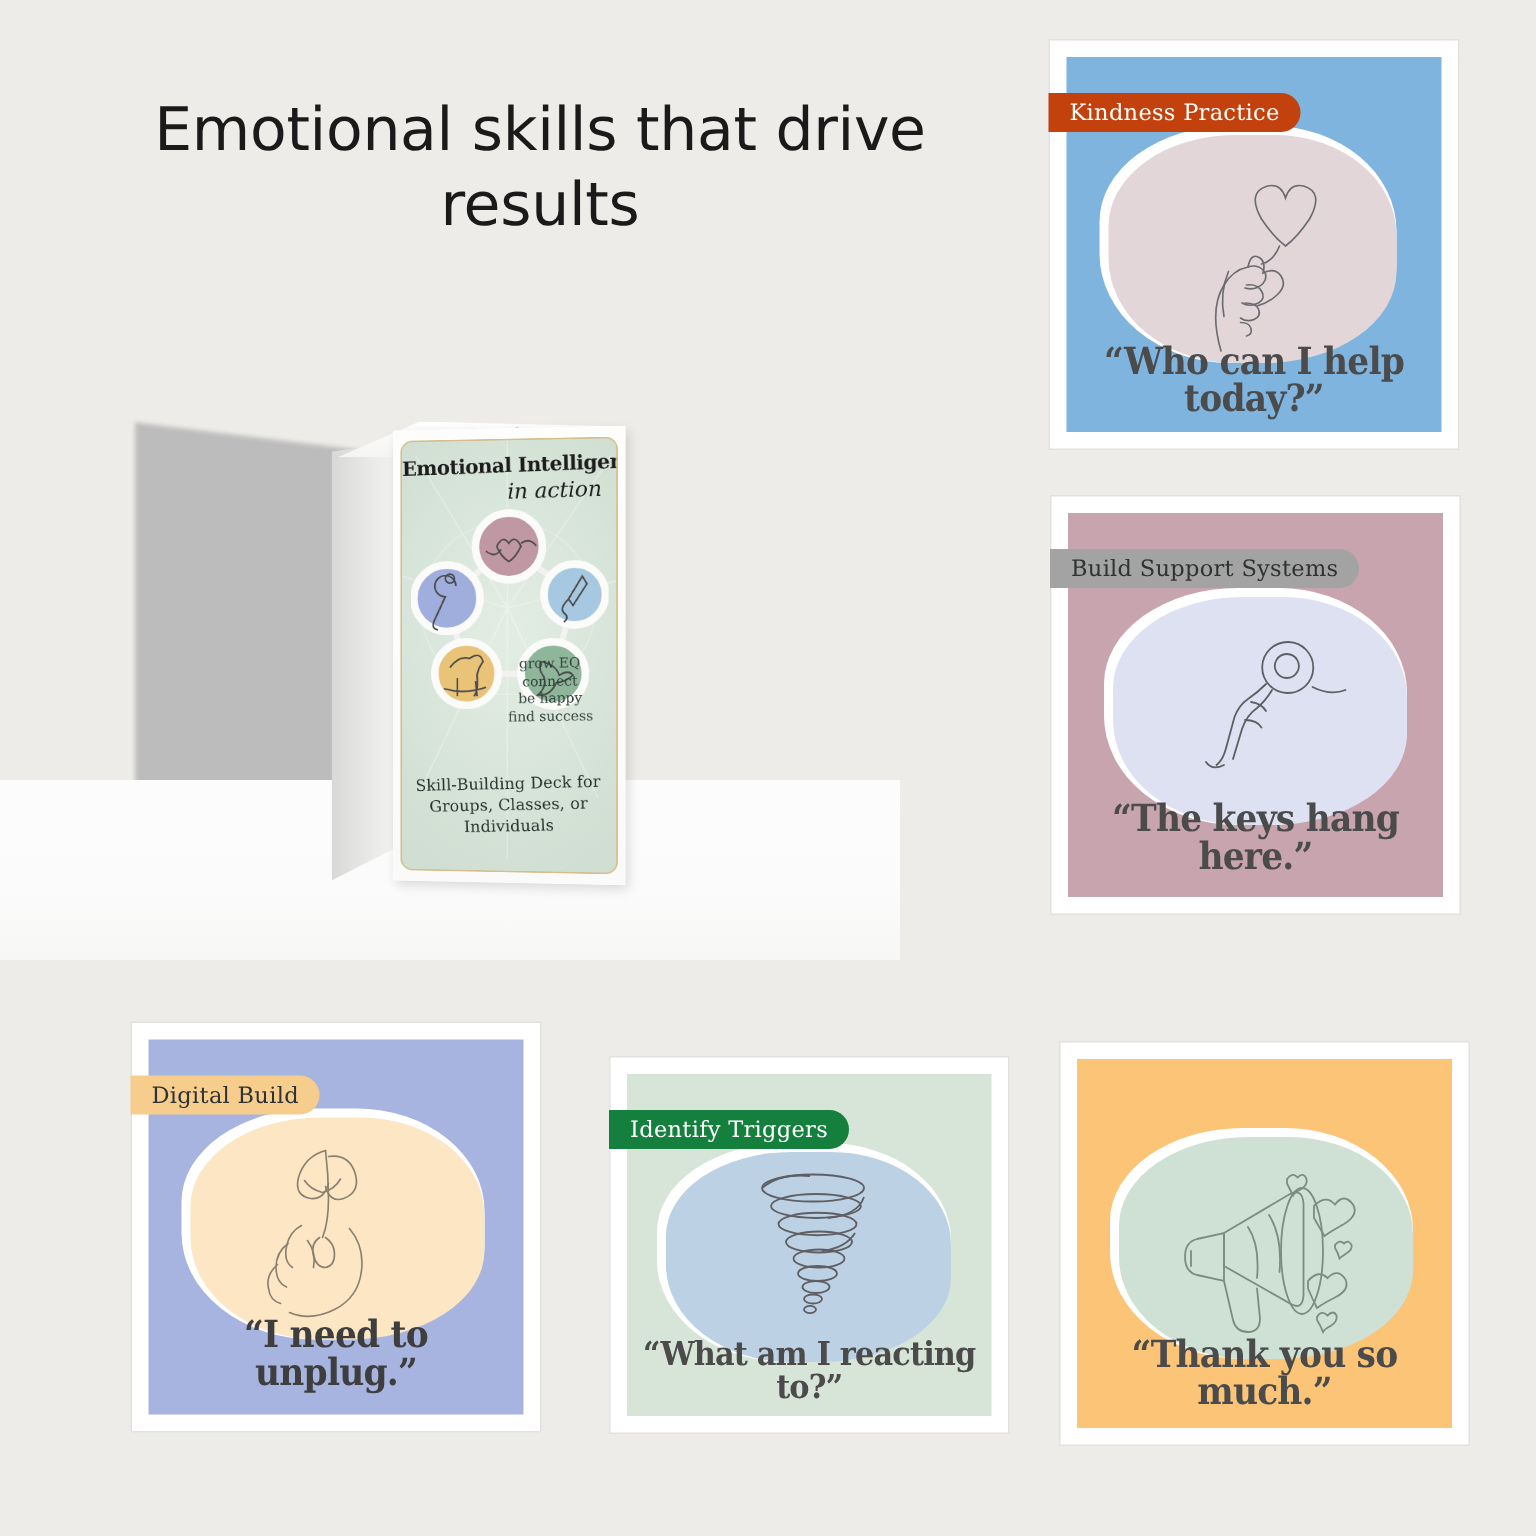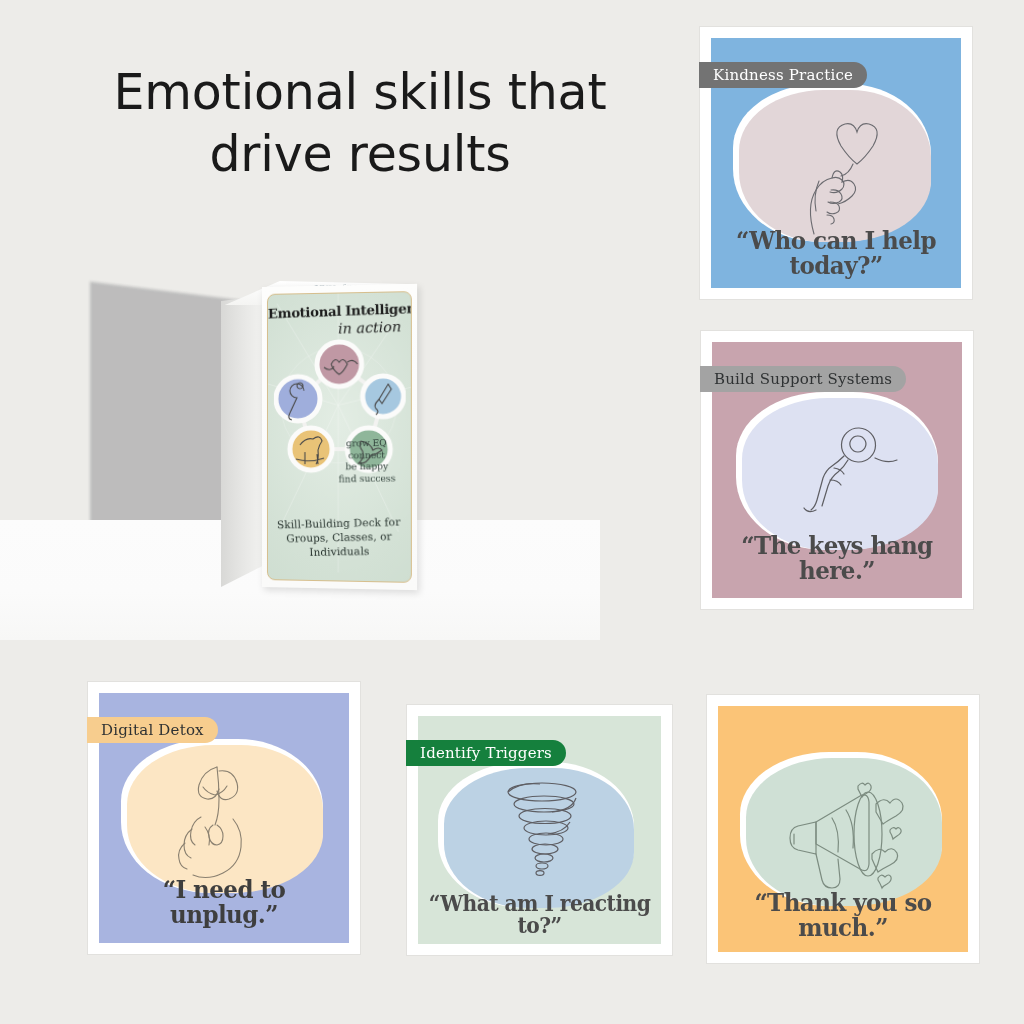--- a/index.html
+++ b/index.html
@@ -11,21 +11,21 @@
     overflow:hidden;
     position:relative;
   }
   .stage{position:absolute;inset:0;}
 
   
   .headline{
     position:absolute;left:60px;top:62px;width:600px;
     text-align:center;
     font-family:"DejaVu Sans", sans-serif;
-    font-size:49px;line-height:1.26;
+    font-size:40px;line-height:1.26;
     font-weight:400;color:#1a1a1a;
     letter-spacing:-0.2px;
   }
 
   
   .box-scene{position:absolute;left:95px;top:275px;width:460px;height:345px;}
   .box-shadow{
     position:absolute;left:-5px;top:25px;width:300px;height:265px;
     background:#B9B9B9;
     transform:skewY(7deg);
@@ -197,21 +197,21 @@
           <path d="M56 60 q-4 10 -12 12"></path>
           <path d="M17 130 q-8 -28 2 -44 q6 -10 16 -12 q2 -10 8 -6 q4 3 2 10 q8 -4 12 2 q4 6 -2 12 q-6 6 -14 8"></path>
           <path d="M35 74 q6 -2 10 2 q4 4 0 9 q-5 5 -12 3"></path>
           <path d="M34 86 q7 -1 10 4 q3 5 -2 8 q-6 3 -11 0"></path>
           <path d="M33 98 q7 0 9 4 q2 5 -3 7 q-5 2 -9 -1"></path>
           <path d="M30 111 q6 0 7 4 q1 4 -3 5"></path>
           <path d="M22 77 q-6 14 -3 30"></path>
         </g>
       </svg>
       <div class="quote" style="top:190px;color:#4B4B4B">“Who can I help today?”</div>
-      <div class="banner" style="background:#737373;color:#FFFFFF">
+      <div class="banner" style="background:#c2410c;color:#FFFFFF">
         <span>Kindness Practice</span>
       </div>
     </div>
   </div>
 
   <div class="card" id="card-support">
     <div class="card-inner">
       <div class="card-bg" style="background:#C8A4AE"></div>
       <div class="panel" style="left:30px;top:56px;width:196px;height:152px;background:#DDE1F2"></div>
       <svg class="art" style="left:84px;top:76px;width:110px;height:112px" viewBox="0 0 110 112">
@@ -246,21 +246,21 @@
           <path d="M52 68 q-6 4 -4 12 q2 8 8 8 q6 -1 6 -9 q0 -7 -6 -11"></path>
           <path d="M40 60 q-8 4 -10 14 q-2 10 4 14"></path>
           <path d="M31 72 q-8 6 -8 16 q0 10 7 13"></path>
           <path d="M24 86 q-8 7 -6 16 q1 8 8 10"></path>
           <path d="M72 62 q10 12 8 28 q-2 18 -18 26 q-16 8 -30 2"></path>
           <path d="M44 70 q6 8 4 18"></path>
         </g>
       </svg>
       <div class="quote" style="top:184px;color:#3E3E3E">“I need to unplug.”</div>
       <div class="banner" style="background:#F7CD8E;color:#2F3233">
-        <span>Digital Detox</span>
+        <span>Digital Build</span>
       </div>
     </div>
   </div>
 
   <div class="card" id="card-triggers">
     <div class="card-inner">
       <div class="card-bg" style="background:#D7E5D8"></div>
       <div class="panel" style="left:26px;top:52px;width:190px;height:140px;background:#BCD2E4"></div>
       <svg class="art" style="left:82px;top:62px;width:84px;height:120px" viewBox="0 0 84 120">
         <g fill="none" stroke="#5E5E63" stroke-width="1.2">

